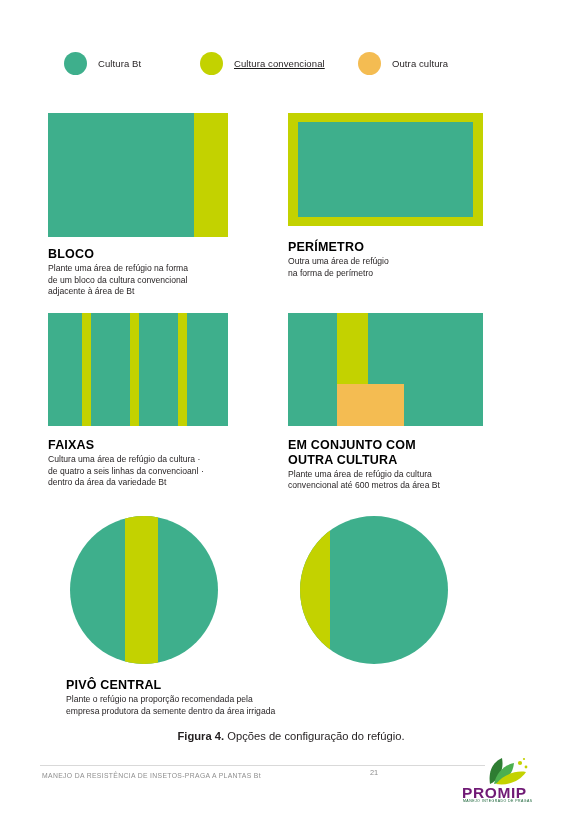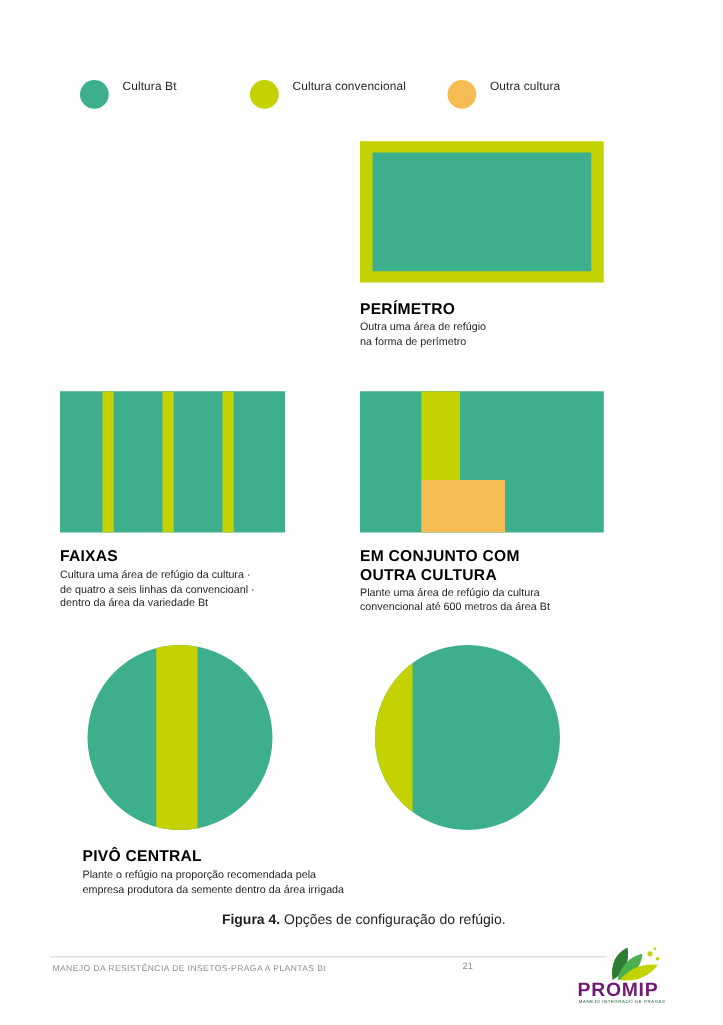--- a/index.html
+++ b/index.html
@@ -26,26 +26,27 @@
   
   .legend {
     position: absolute;
     left: 64px;
     top: 48px;
     width: 450px;
     height: 30px;
   }
   .legend-item {
     position: absolute;
-    top: 16px;
+    top: 0;
     display: flex;
+    align-items: center;
     height: 30px;
   }
   .legend-item.i0 { left: 0px; }
-  .legend-item.i1 { left: 136px; }
+  .legend-item.i1 { left: 136px; text-decoration: underline; }
   .legend-item.i2 { left: 294px; }
   .legend-dot {
     width: 23px;
     height: 23px;
     border-radius: 50%;
     flex: 0 0 auto;
   }
   .legend-label {
     margin-left: 11px;
     font-size: 9.5px;
@@ -215,20 +216,29 @@
     <div class="legend-item i1">
       <span class="legend-dot" style="background:#C3D200"></span>
       <span class="legend-label">Cultura convencional</span>
     </div>
     <div class="legend-item i2">
       <span class="legend-dot" style="background:#F4BC52"></span>
       <span class="legend-label">Outra cultura</span>
     </div>
   </div>
 
+  <div class="panel" id="panel-bloco">
+    <div class="fig" id="fig-bloco">
+      <div class="band"></div>
+    </div>
+    <div class="panel-title">BLOCO</div>
+    <div class="panel-desc">Plante uma área de refúgio na forma
+de um bloco da cultura convencional
+adjacente à área de Bt</div>
+  </div>
 
   <div class="panel" id="panel-perimetro">
     <div class="fig" id="fig-perimetro">
       <div class="inner"></div>
     </div>
     <div class="panel-title">PERÍMETRO</div>
     <div class="panel-desc">Outra uma área de refúgio
 na forma de perímetro</div>
   </div>
 

